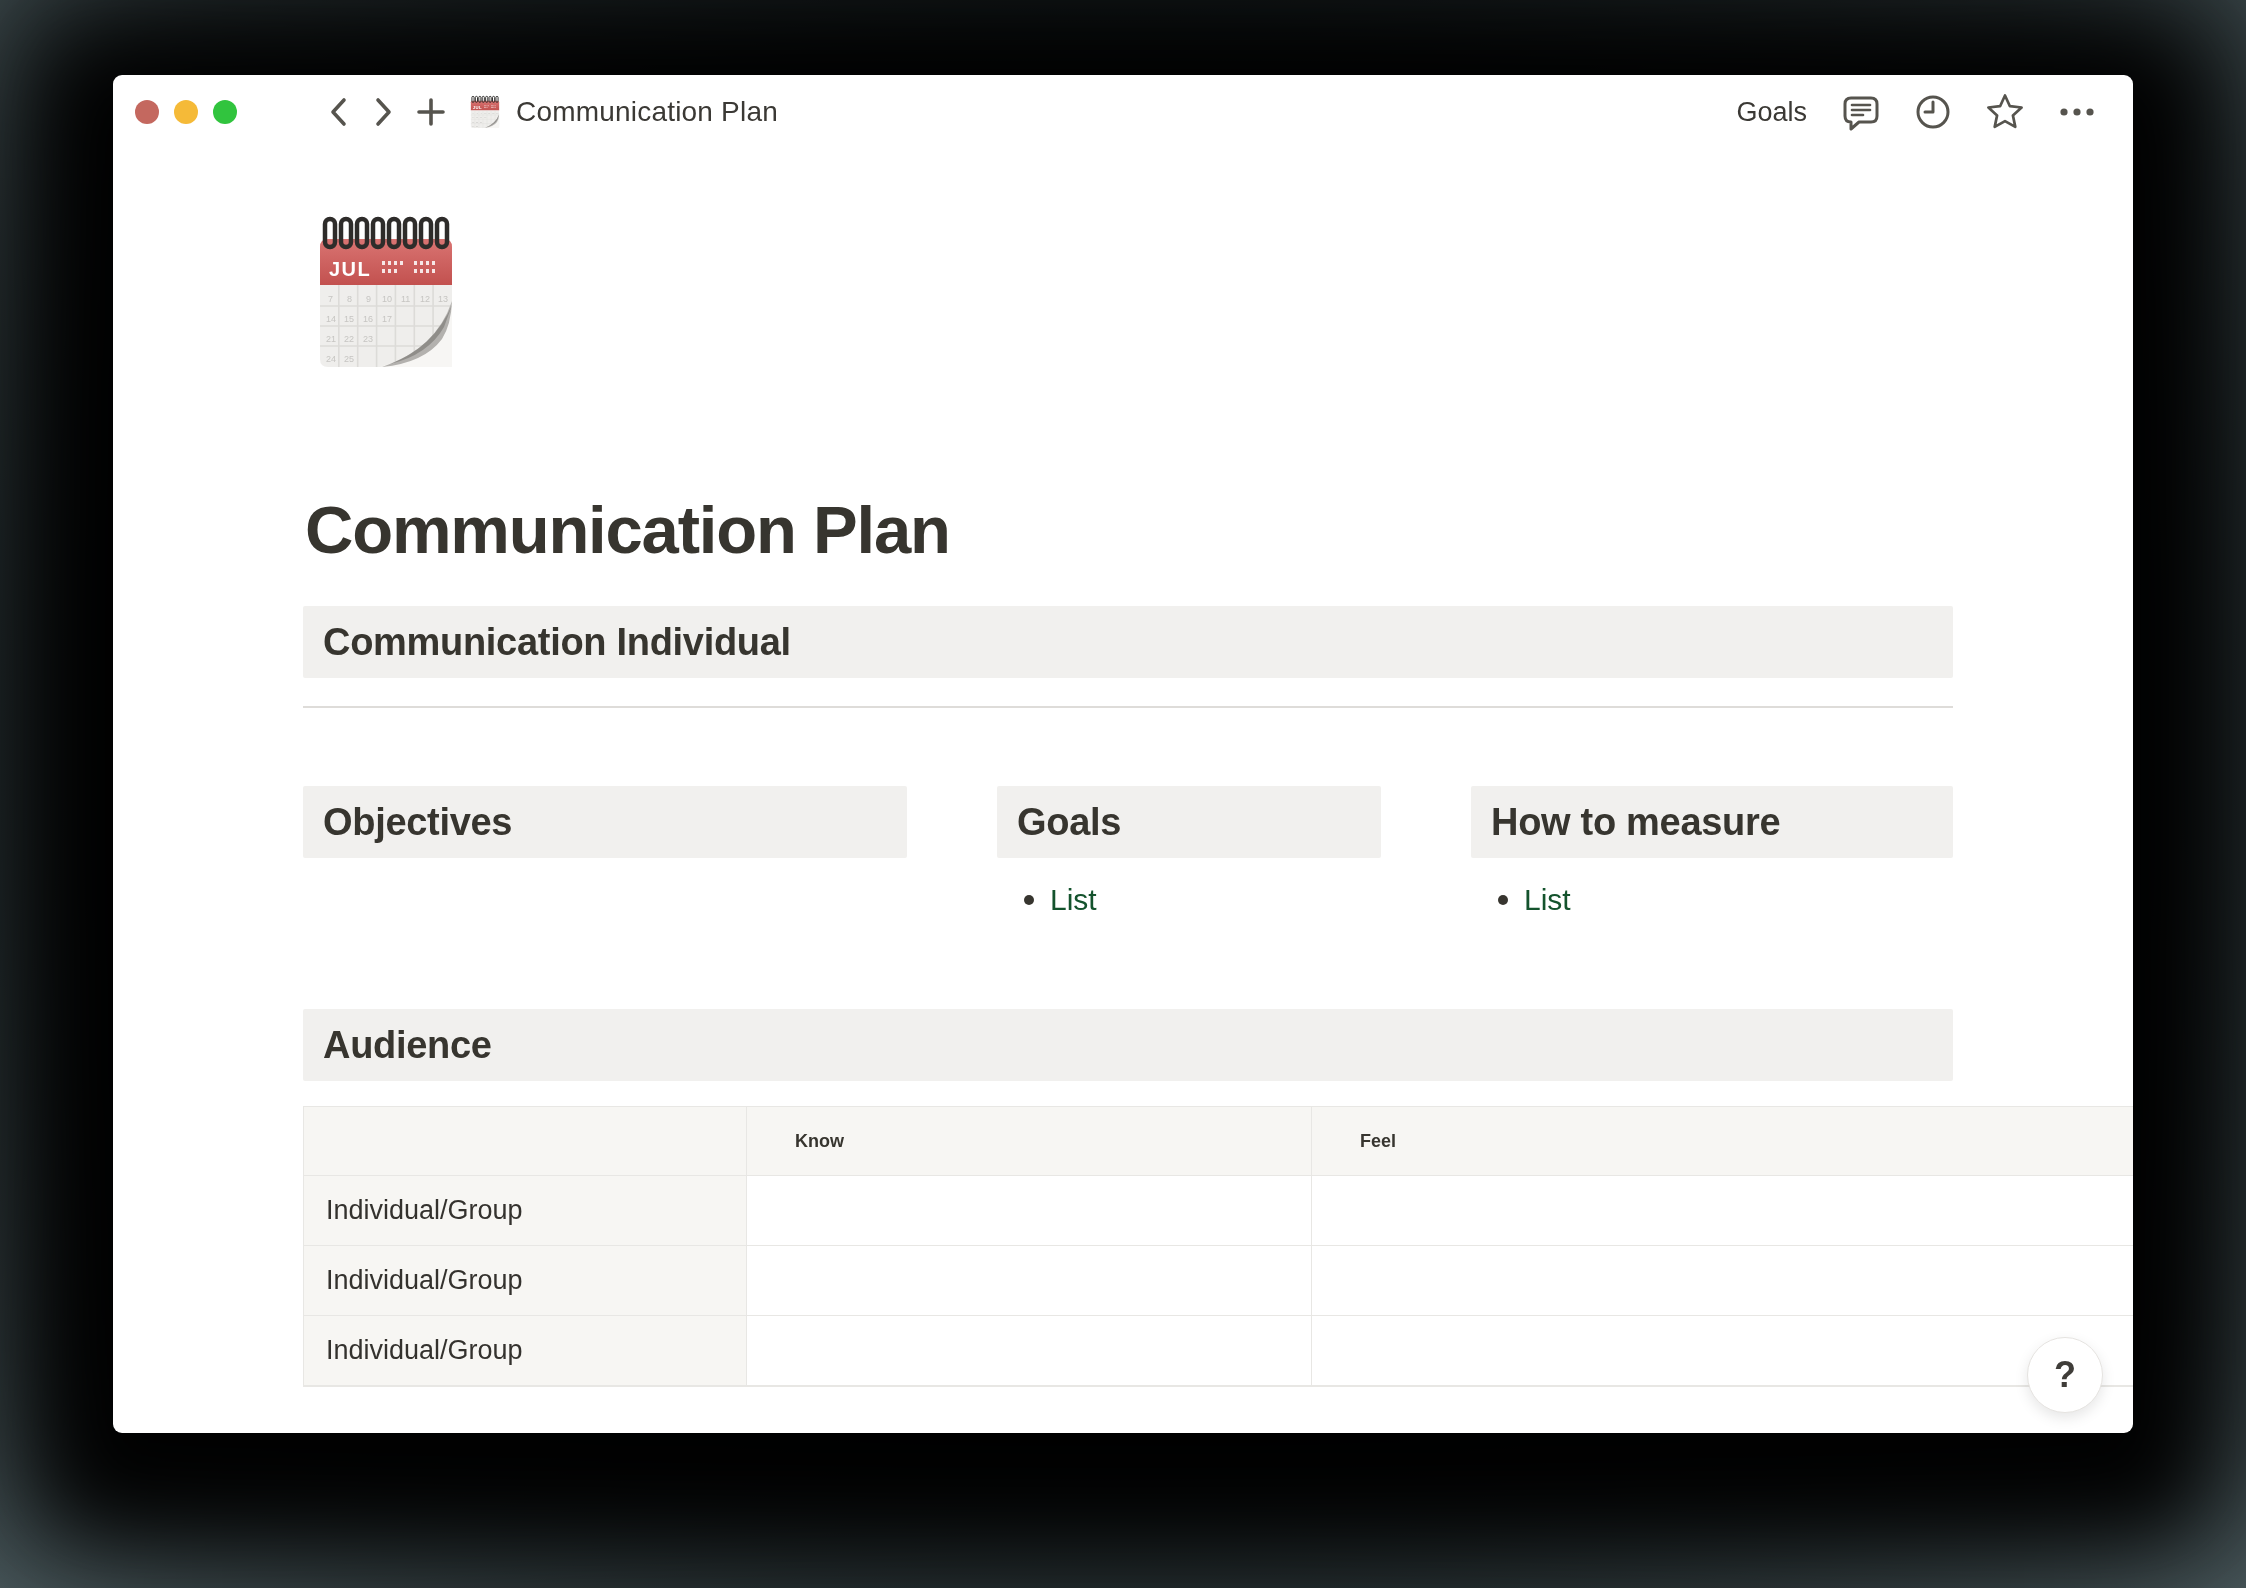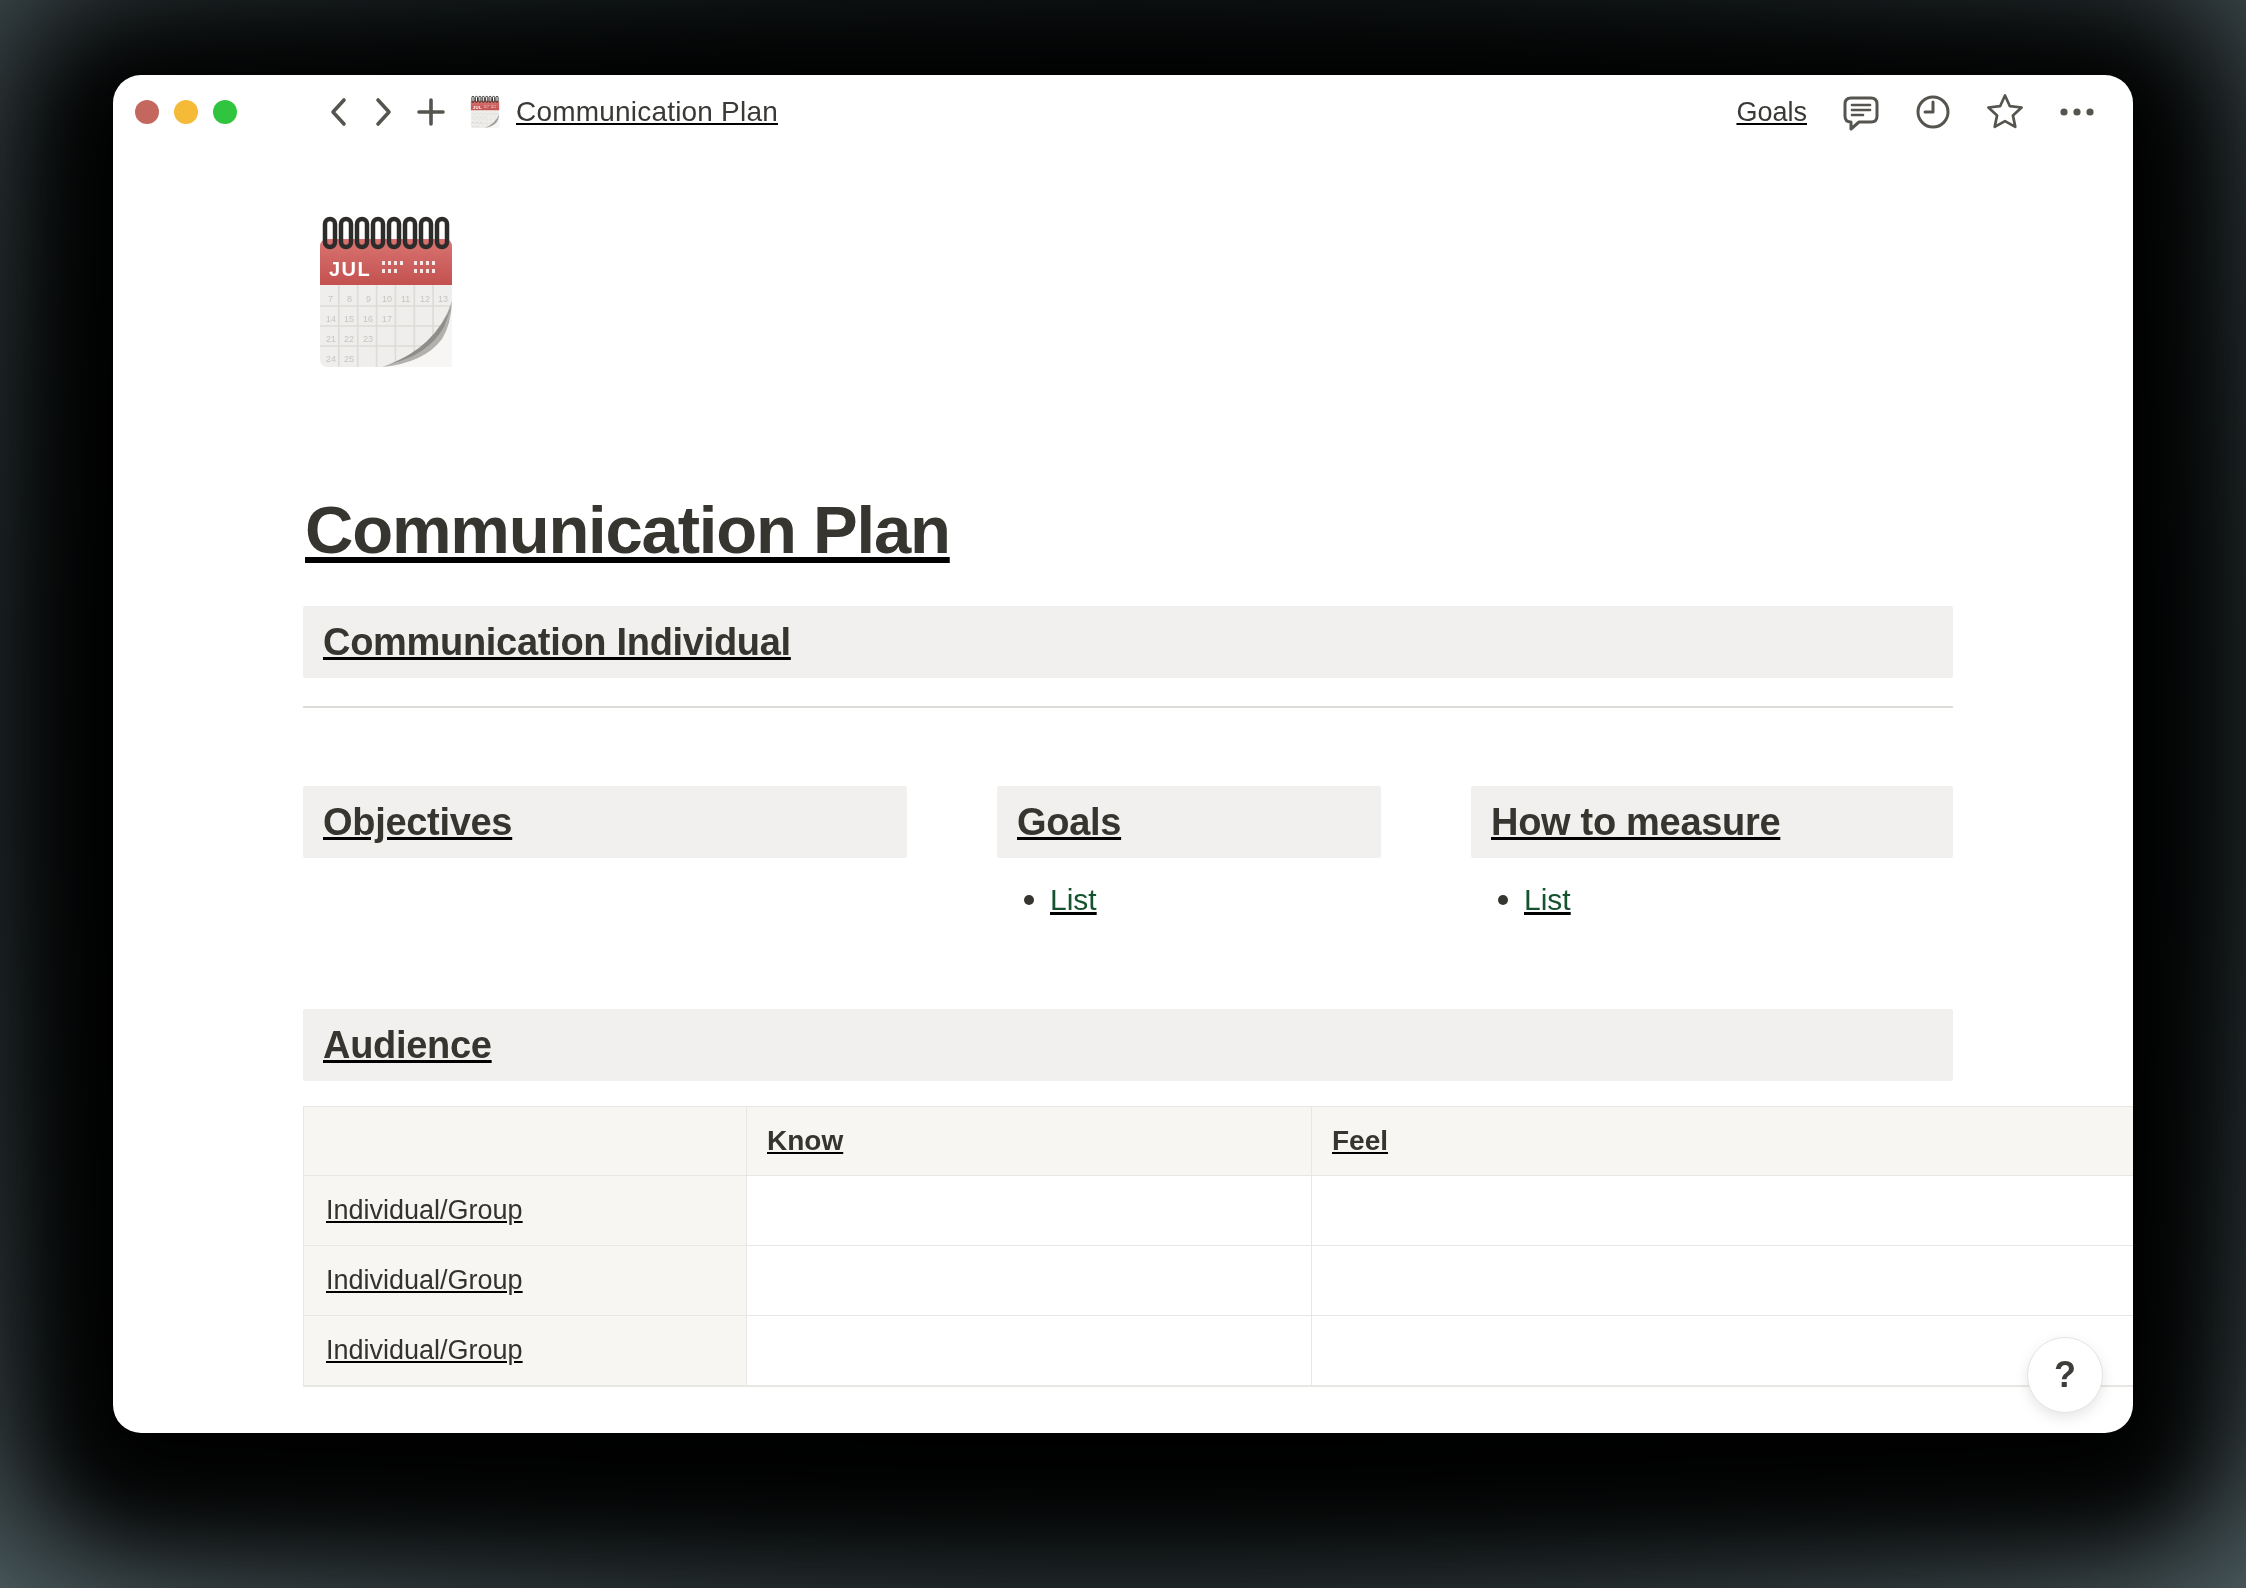--- a/index.html
+++ b/index.html
@@ -6,23 +6,22 @@
   .stage{
     position:relative;
     width:2246px;height:1588px;
     overflow:hidden;
     background:radial-gradient(ellipse at 50% 46%, #0a0c0c 0%, #20292b 58%, #55666a 100%);
     font-family:"Liberation Sans","DejaVu Sans",sans-serif;
     -webkit-font-smoothing:antialiased;
   }
   .window{
     position:absolute;left:113px;top:75px;width:2020px;height:1358px;
-    background:#ffffff;border-radius:28px;overflow:hidden;
+    background:#ffffff;border-radius:9px;overflow:hidden;
     box-shadow:0 30px 80px 60px rgba(0,0,0,0.92), 0 0 200px 130px rgba(0,0,0,0.85);
-    text-decoration:underline;
   }
   
   .toolbar{position:relative;height:74px;display:flex;align-items:center;padding:0 36px 0 22px;}
   .traffic{display:flex;gap:15px;align-items:center;}
   .light{width:24px;height:24px;border-radius:50%;}
   .light.red{background:#c4685f;}
   .light.yellow{background:#f5ba38;}
   .light.green{background:#31c43e;}
   .tb-icon{display:flex;align-items:center;justify-content:center;cursor:default;}
   .hamburger{margin-left:28px;width:35px;height:26px;display:flex;flex-direction:column;justify-content:space-between;}
@@ -56,21 +55,21 @@
   
   .aud-table{margin-top:25px;margin-right:-180px;border:1px solid #e8e7e4;border-right:none;box-sizing:border-box;}
   .t-row{display:flex;height:70px;border-bottom:1px solid #e8e7e4;box-sizing:border-box;}
   .t-row:last-child{border-bottom:1px solid #e8e7e4;}
   .t-row.head{height:69px;}
   .t-cell{display:flex;align-items:center;box-sizing:border-box;}
   .c1{width:443px;flex:none;border-right:1px solid #e8e7e4;padding-left:22px;background:#f7f6f3;}
   .c2{width:565px;flex:none;border-right:1px solid #e8e7e4;padding-left:20px;background:#fff;}
   .c3{flex:1;padding-left:20px;background:#fff;}
   .t-row.head .c1,.t-row.head .c2,.t-row.head .c3{background:#f7f6f3;}
-  .th-text{font-size:28px;font-weight:600;color:#37352f;}
+  .th-text{font-size:18px;font-weight:600;color:#37352f;margin-left:28px;}
   .td-label{font-size:27px;font-weight:500;color:#34322e;}
   
   .help-btn{
     position:absolute;left:1914px;top:1262px;width:76px;height:76px;border-radius:50%;
     background:#ffffff;border:1px solid #e5e3e0;box-shadow:0 5px 14px rgba(0,0,0,0.10);
     display:flex;align-items:center;justify-content:center;
     font-size:36px;font-weight:600;color:#3f3d39;box-sizing:border-box;
   }
   svg{display:block;}
 </style>

